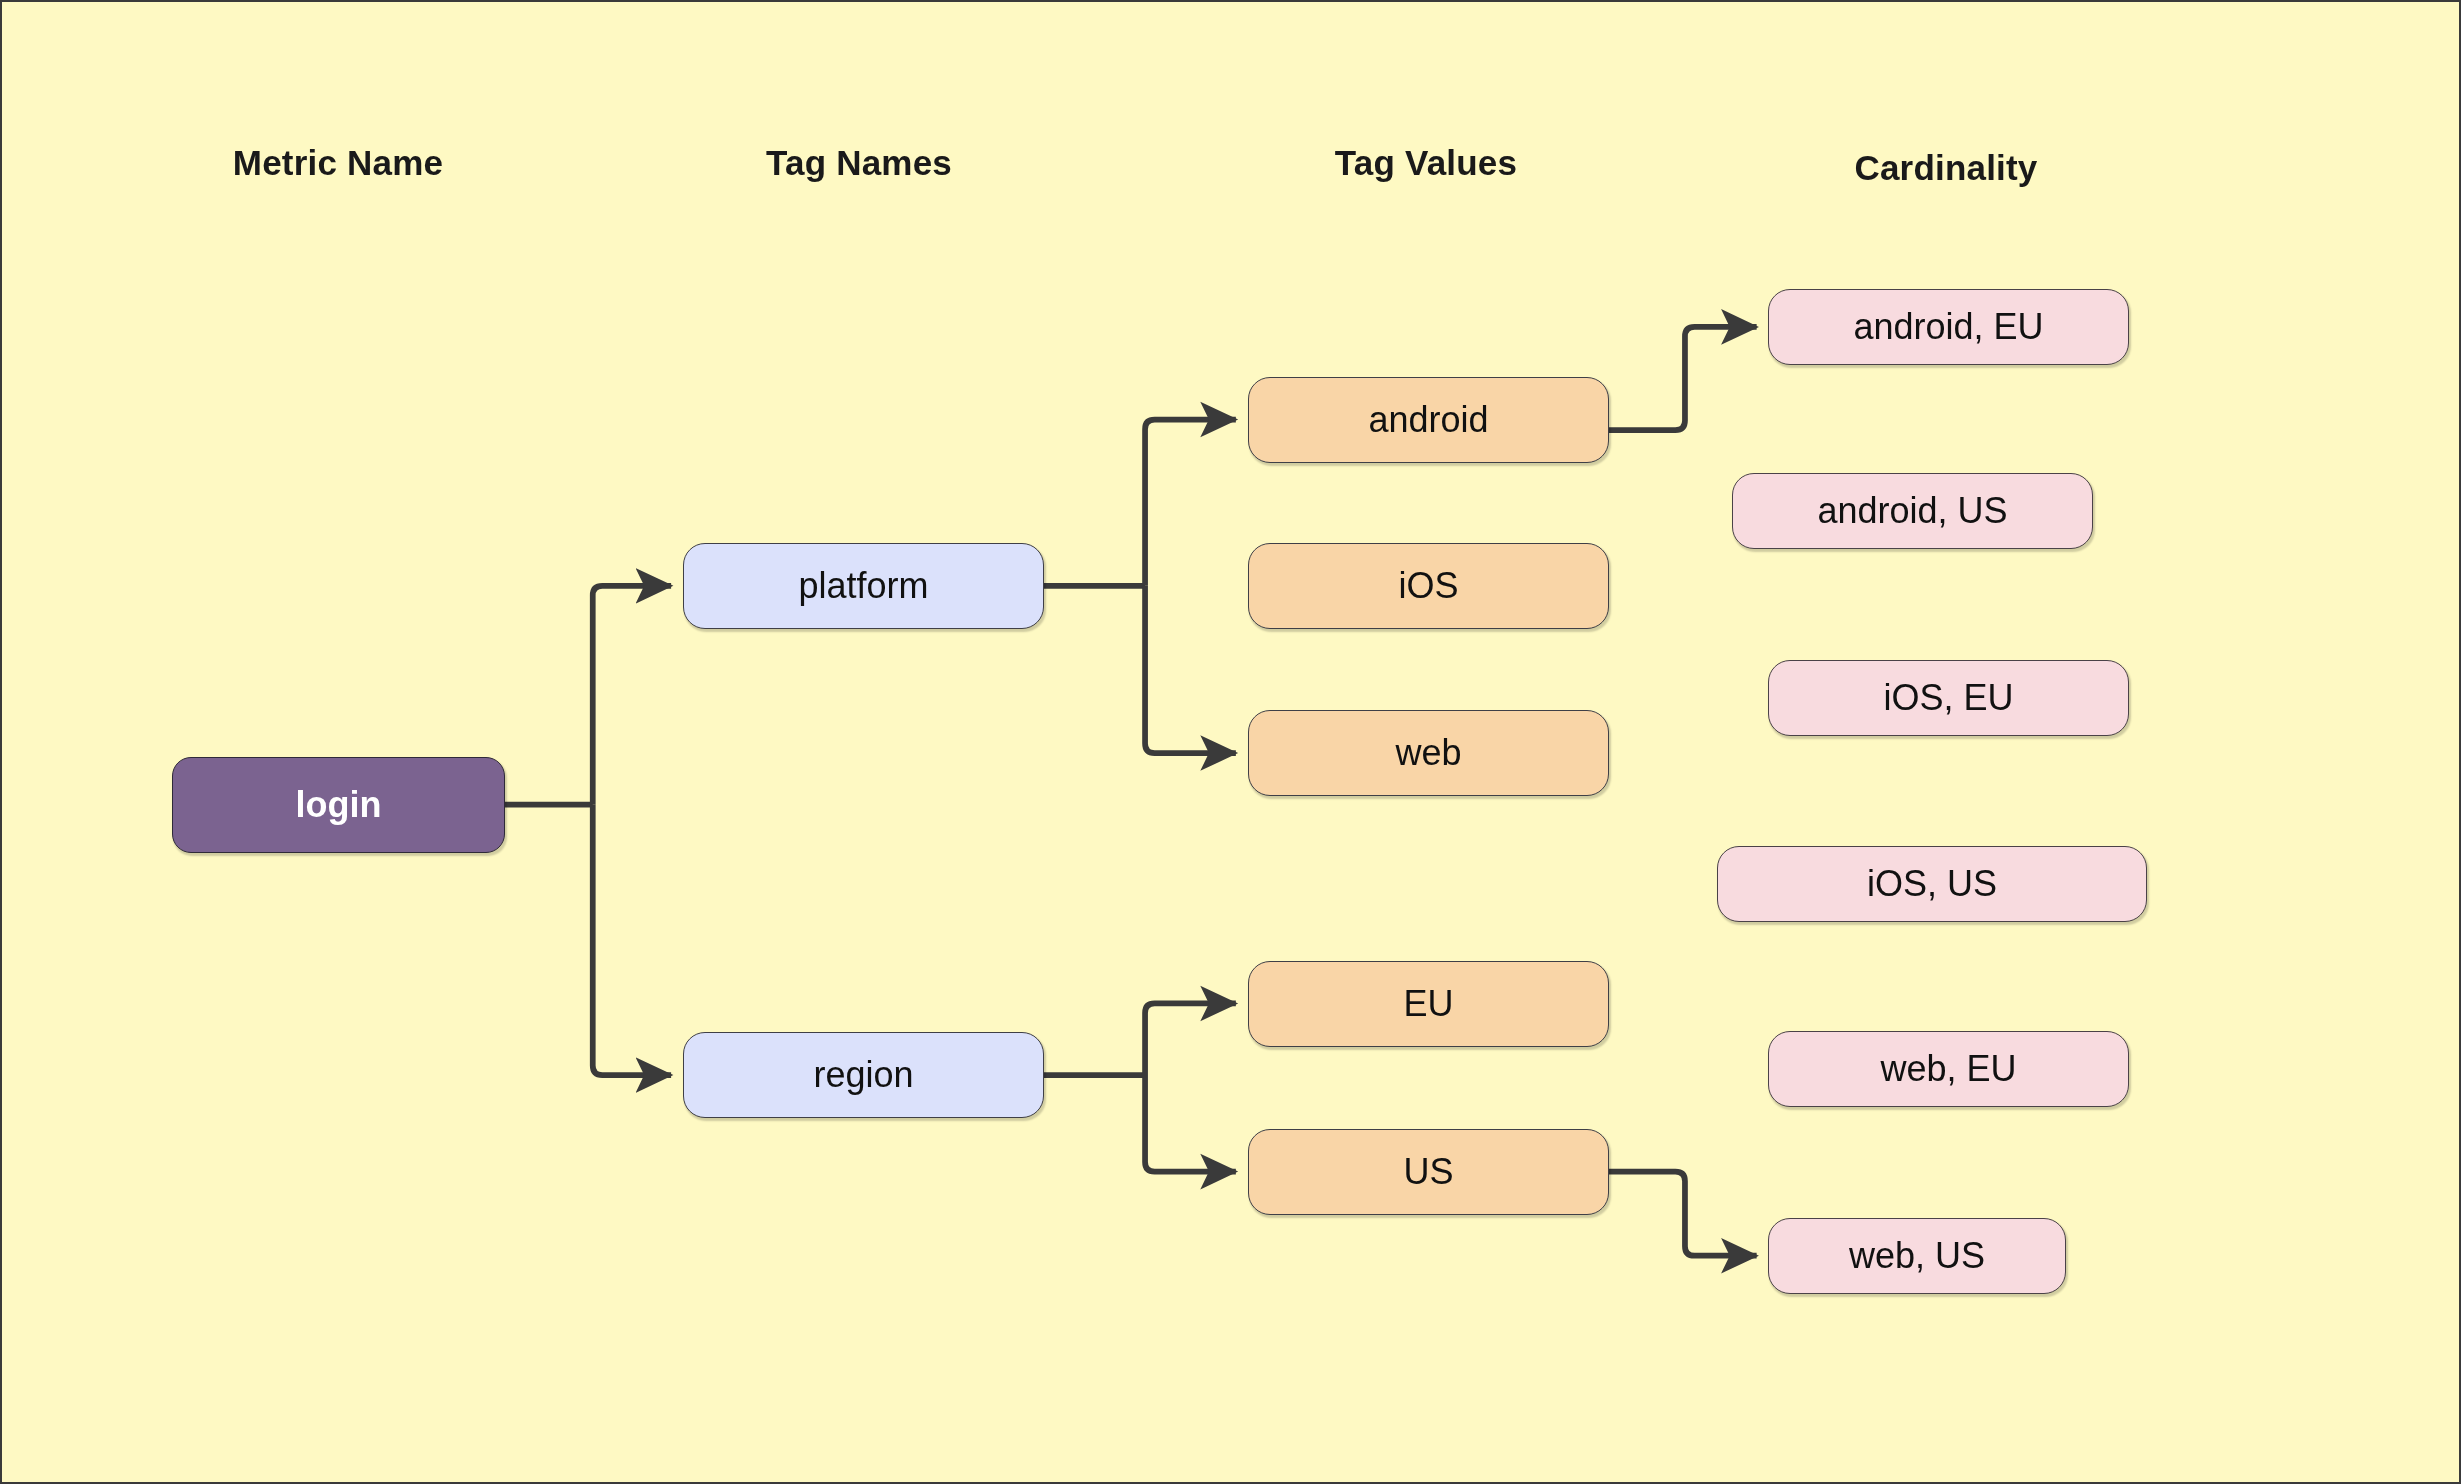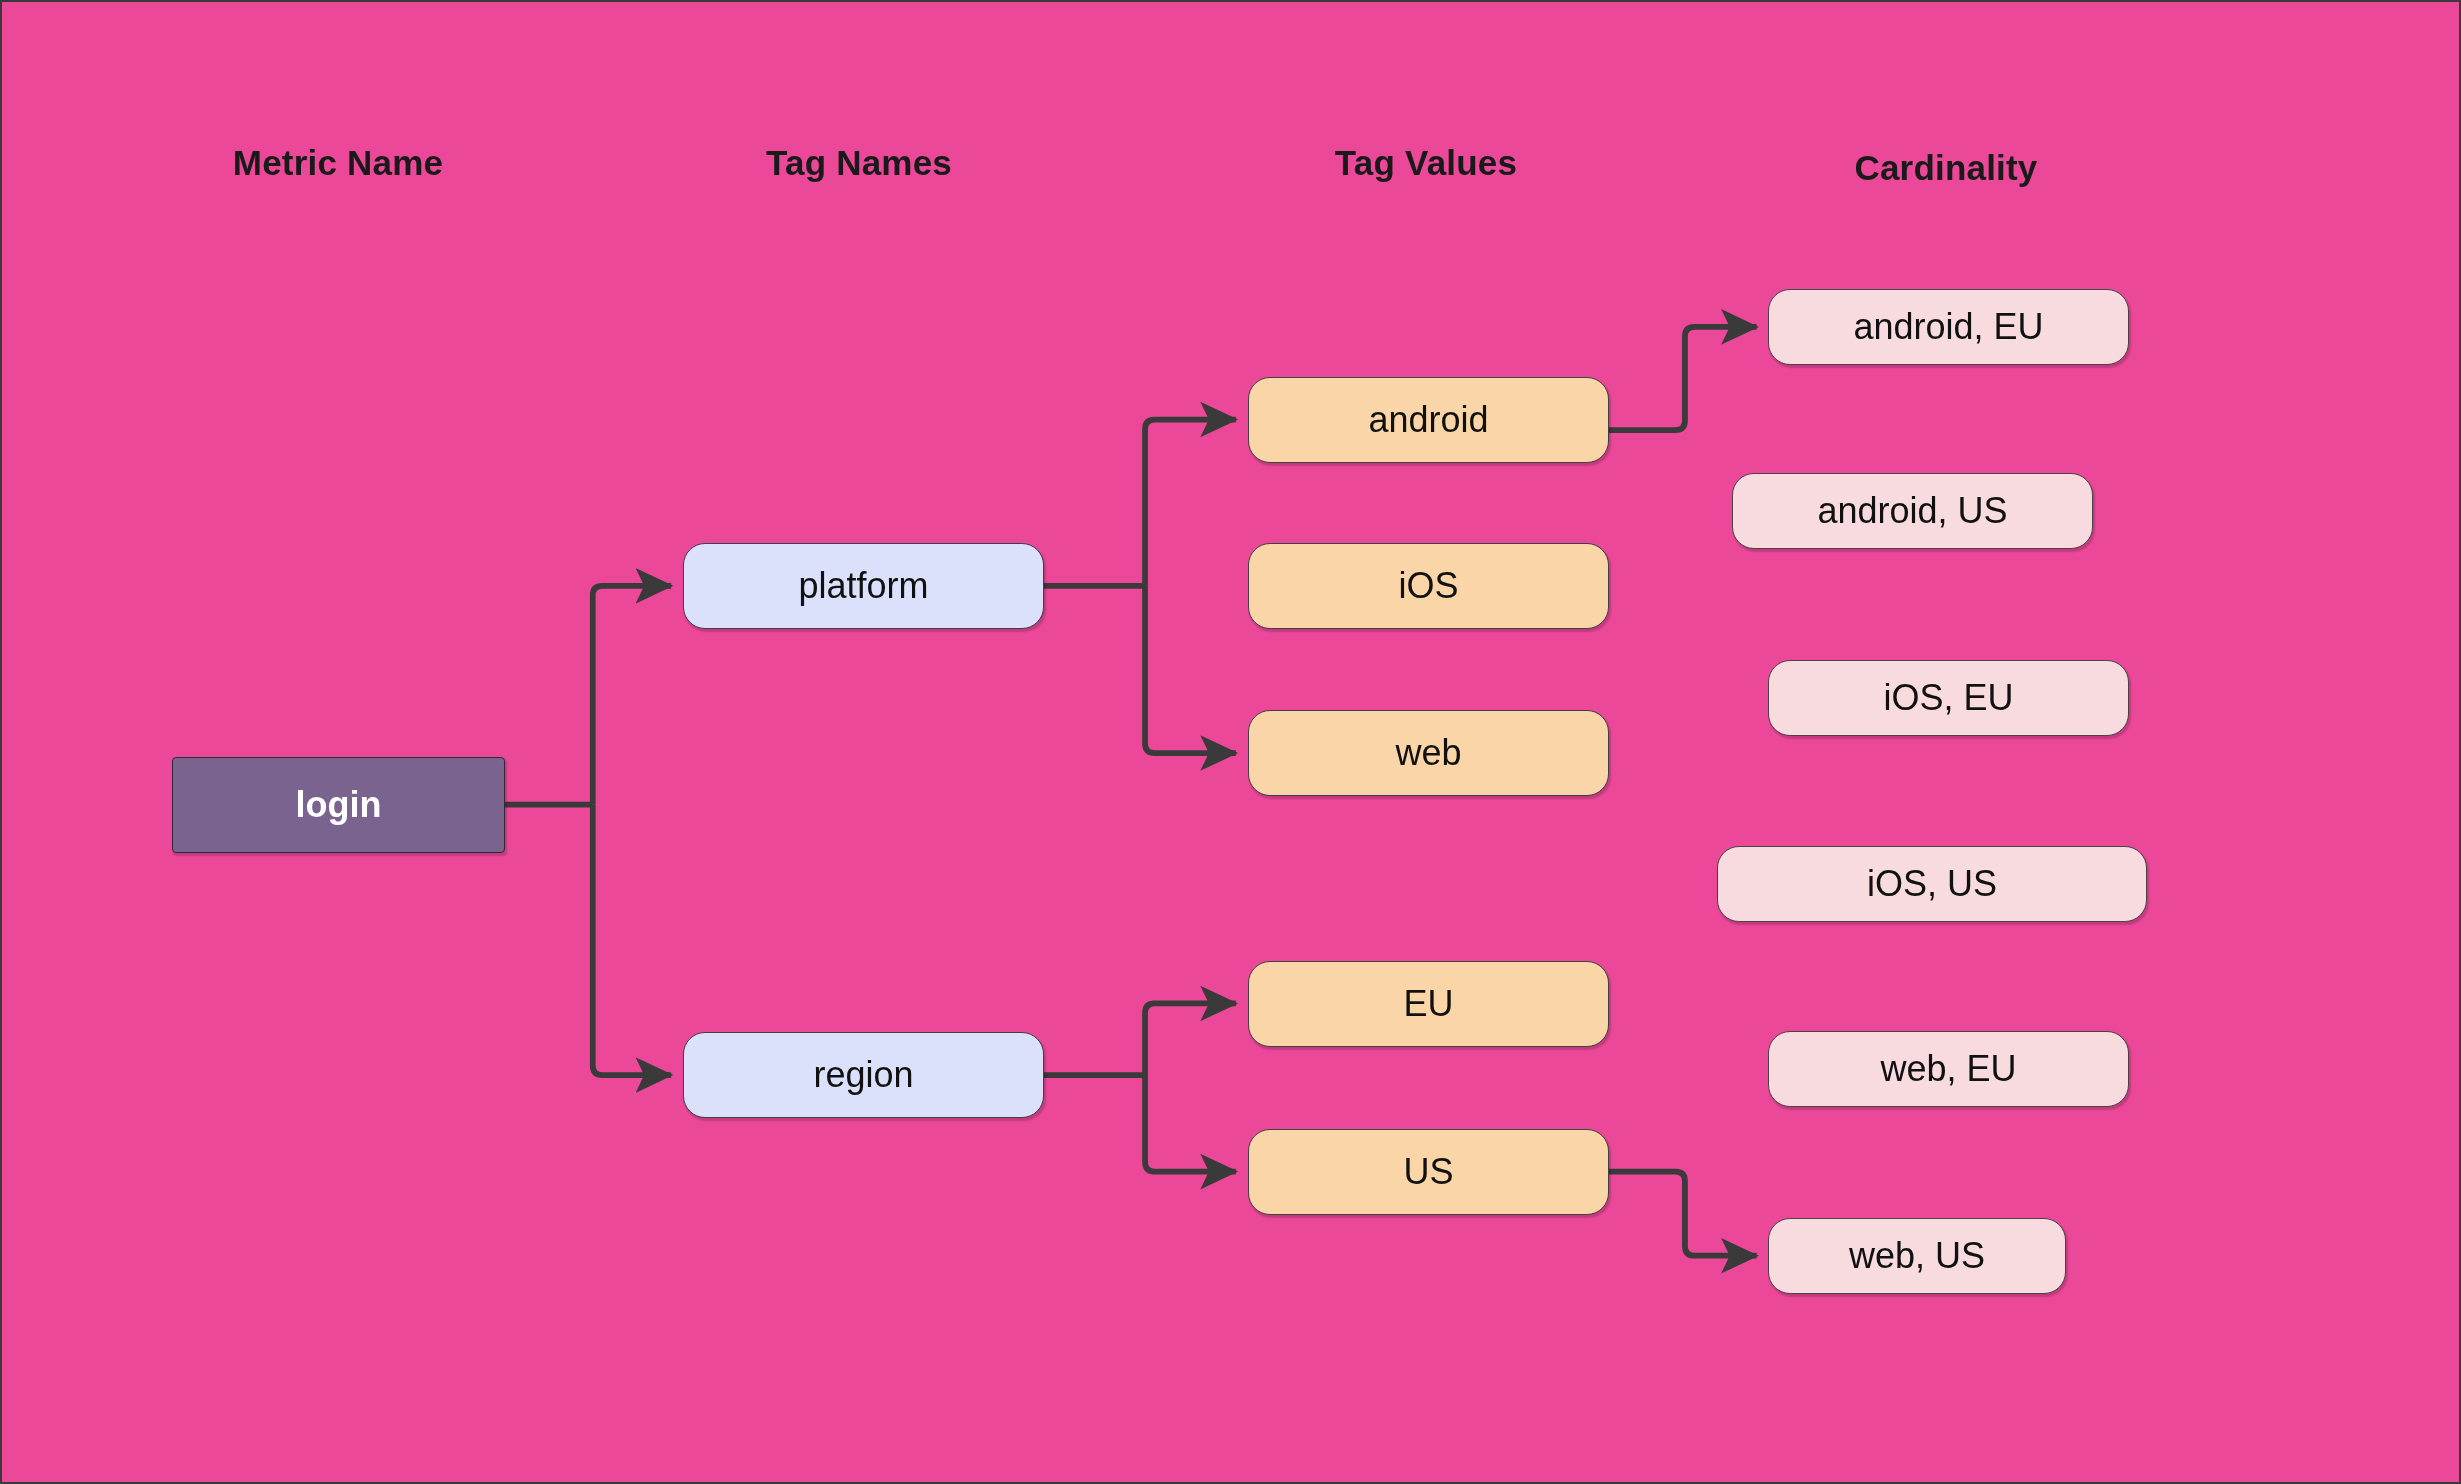--- a/index.html
+++ b/index.html
@@ -7,21 +7,21 @@
     padding: 0;
     background: #ffffff;
   }
   body {
     font-family: "Liberation Sans", "DejaVu Sans", sans-serif;
   }
   #canvas {
     position: relative;
     width: 2461px;
     height: 1484px;
-    background: #ec4899;
+    background: #fef9c3;
     box-sizing: border-box;
     border: 2.9px solid #3a3a3a;
     overflow: hidden;
   }
   #edges {
     position: absolute;
     left: 0;
     top: 0;
     width: 2461px;
     height: 1484px;
@@ -47,21 +47,21 @@
     font-size: 36px;
     color: #111111;
     white-space: nowrap;
     box-shadow: 1.9px 2.9px 1.9px rgba(0,0,0,0.18);
   }
   .node.root {
     background: #7b6390;
     border-color: #2f2a38;
     color: #ffffff;
     font-weight: bold;
-    border-radius: 4px;
+    border-radius: 19px;
   }
   .node.tagname {
     background: #dbe1fb;
   }
   .node.tagvalue {
     background: #f9d5a7;
   }
   .node.cardinality {
     background: #f8dbdf;
     border-color: #4a4247;

